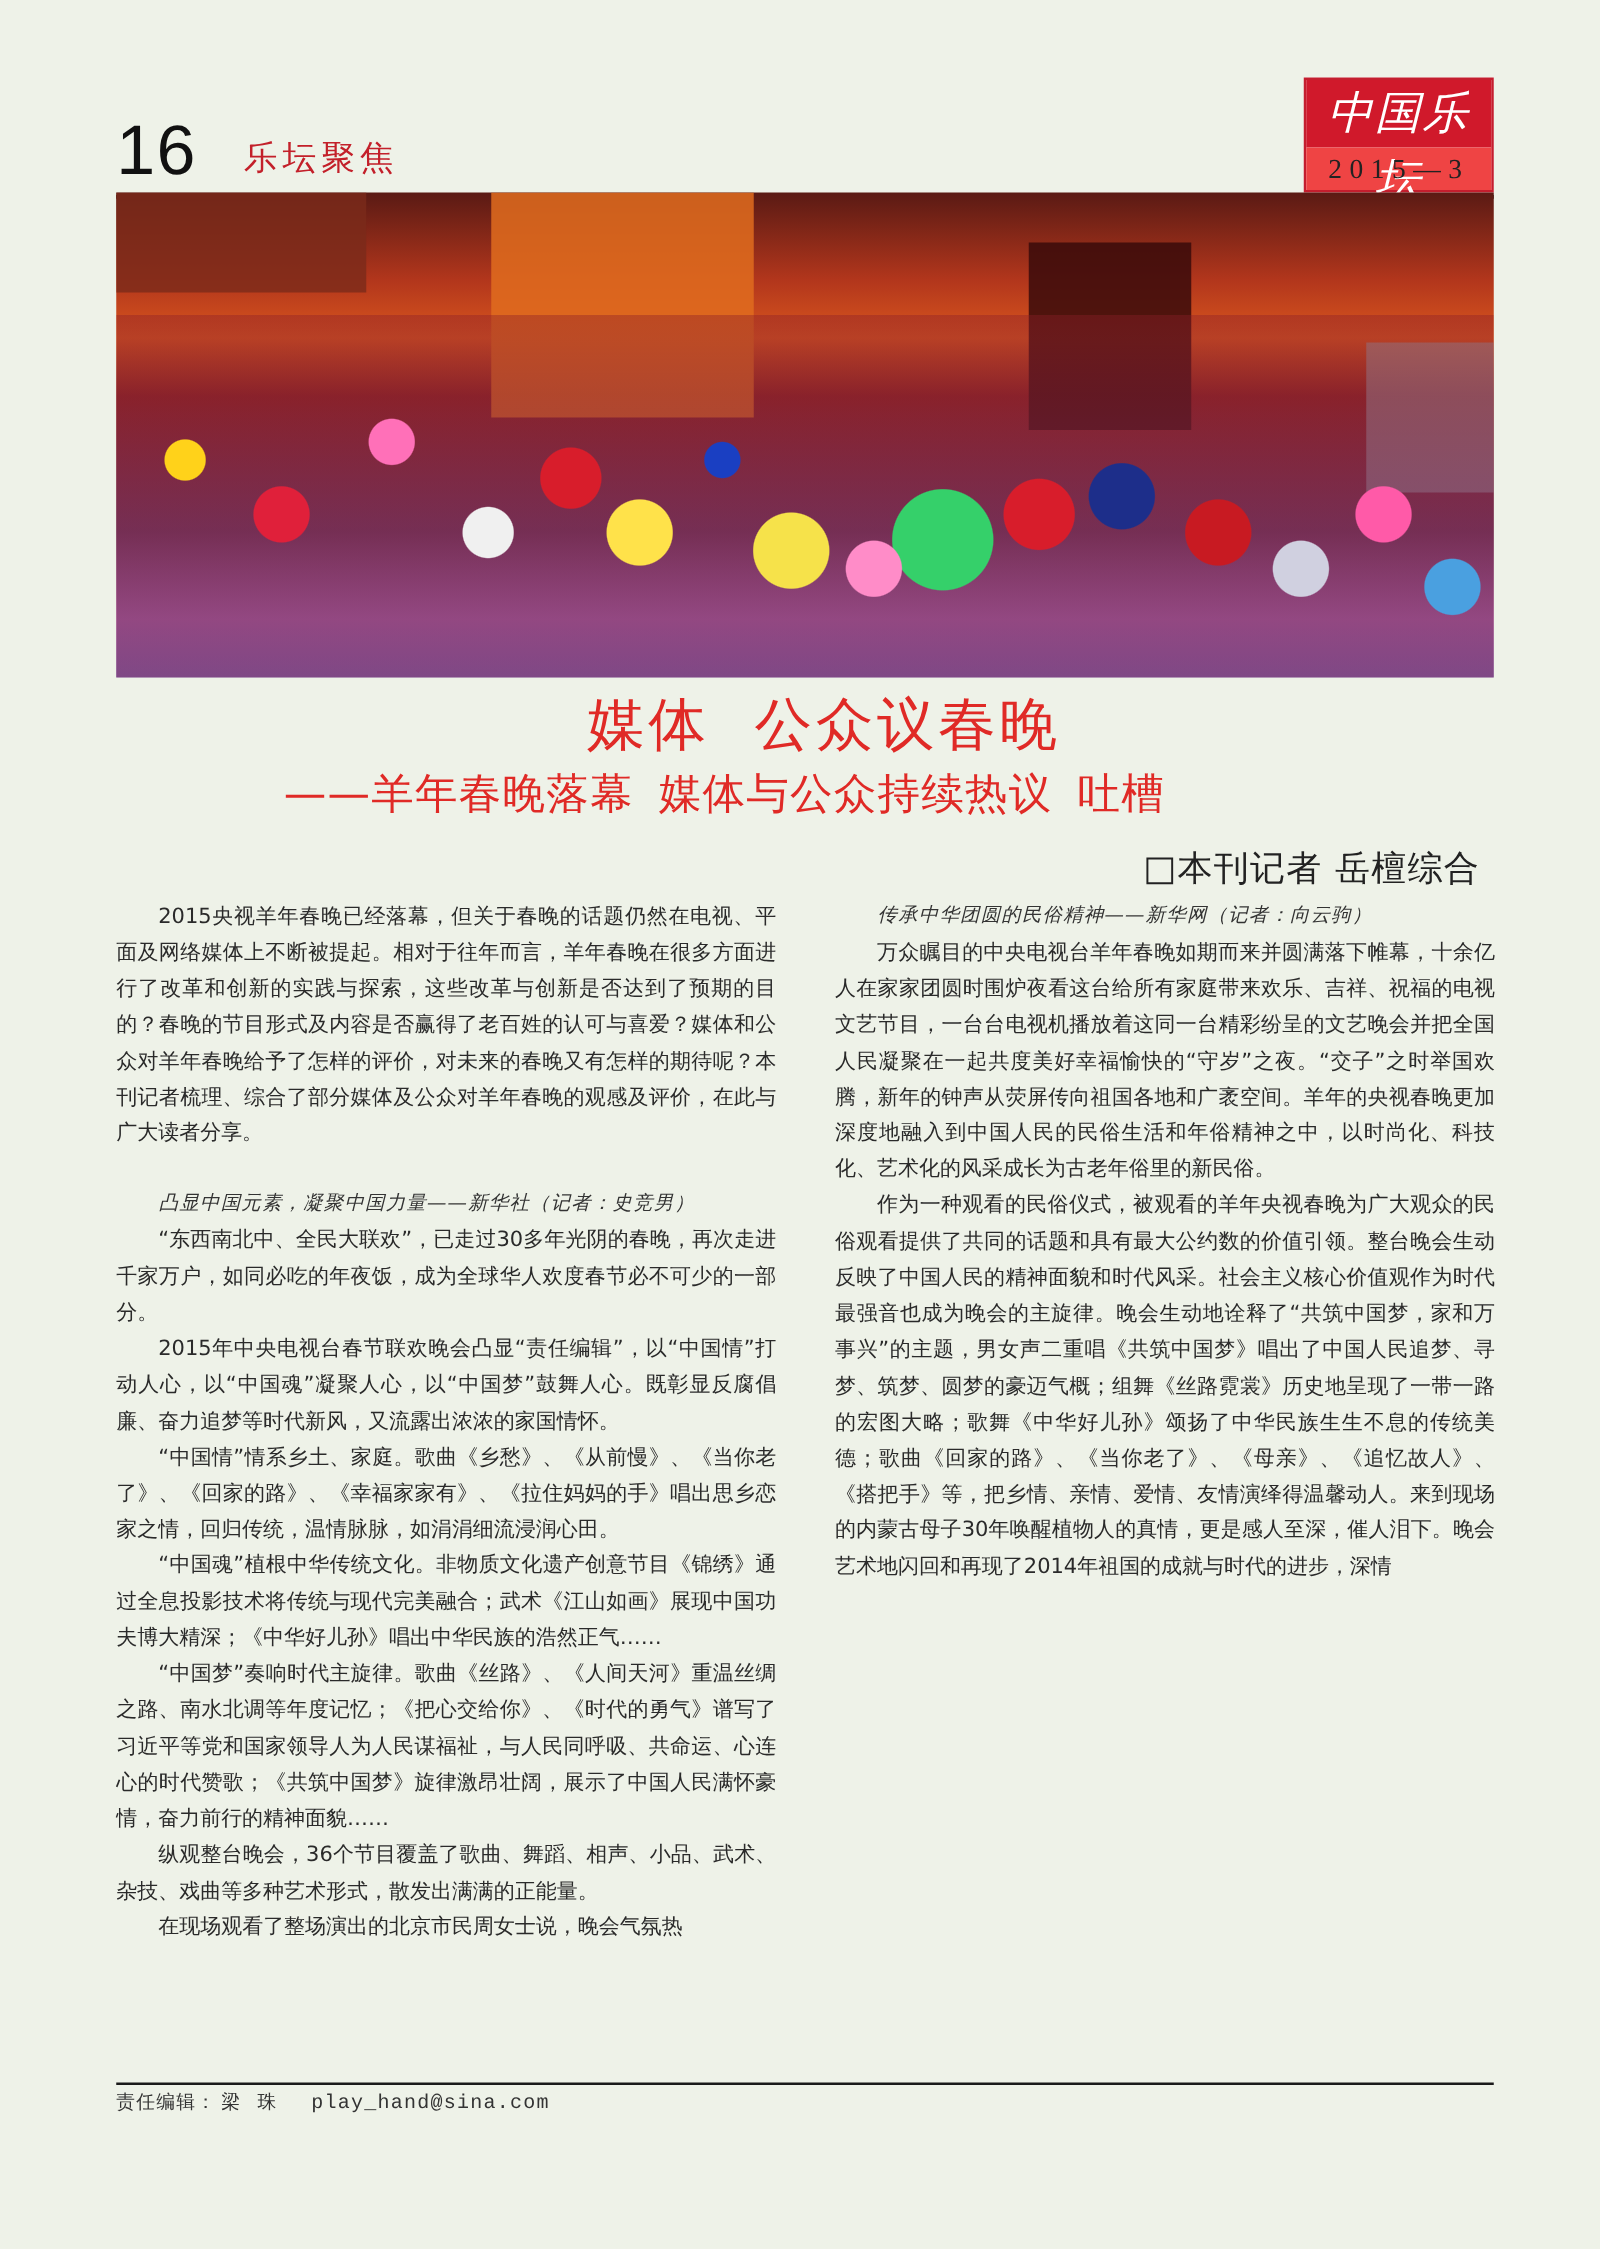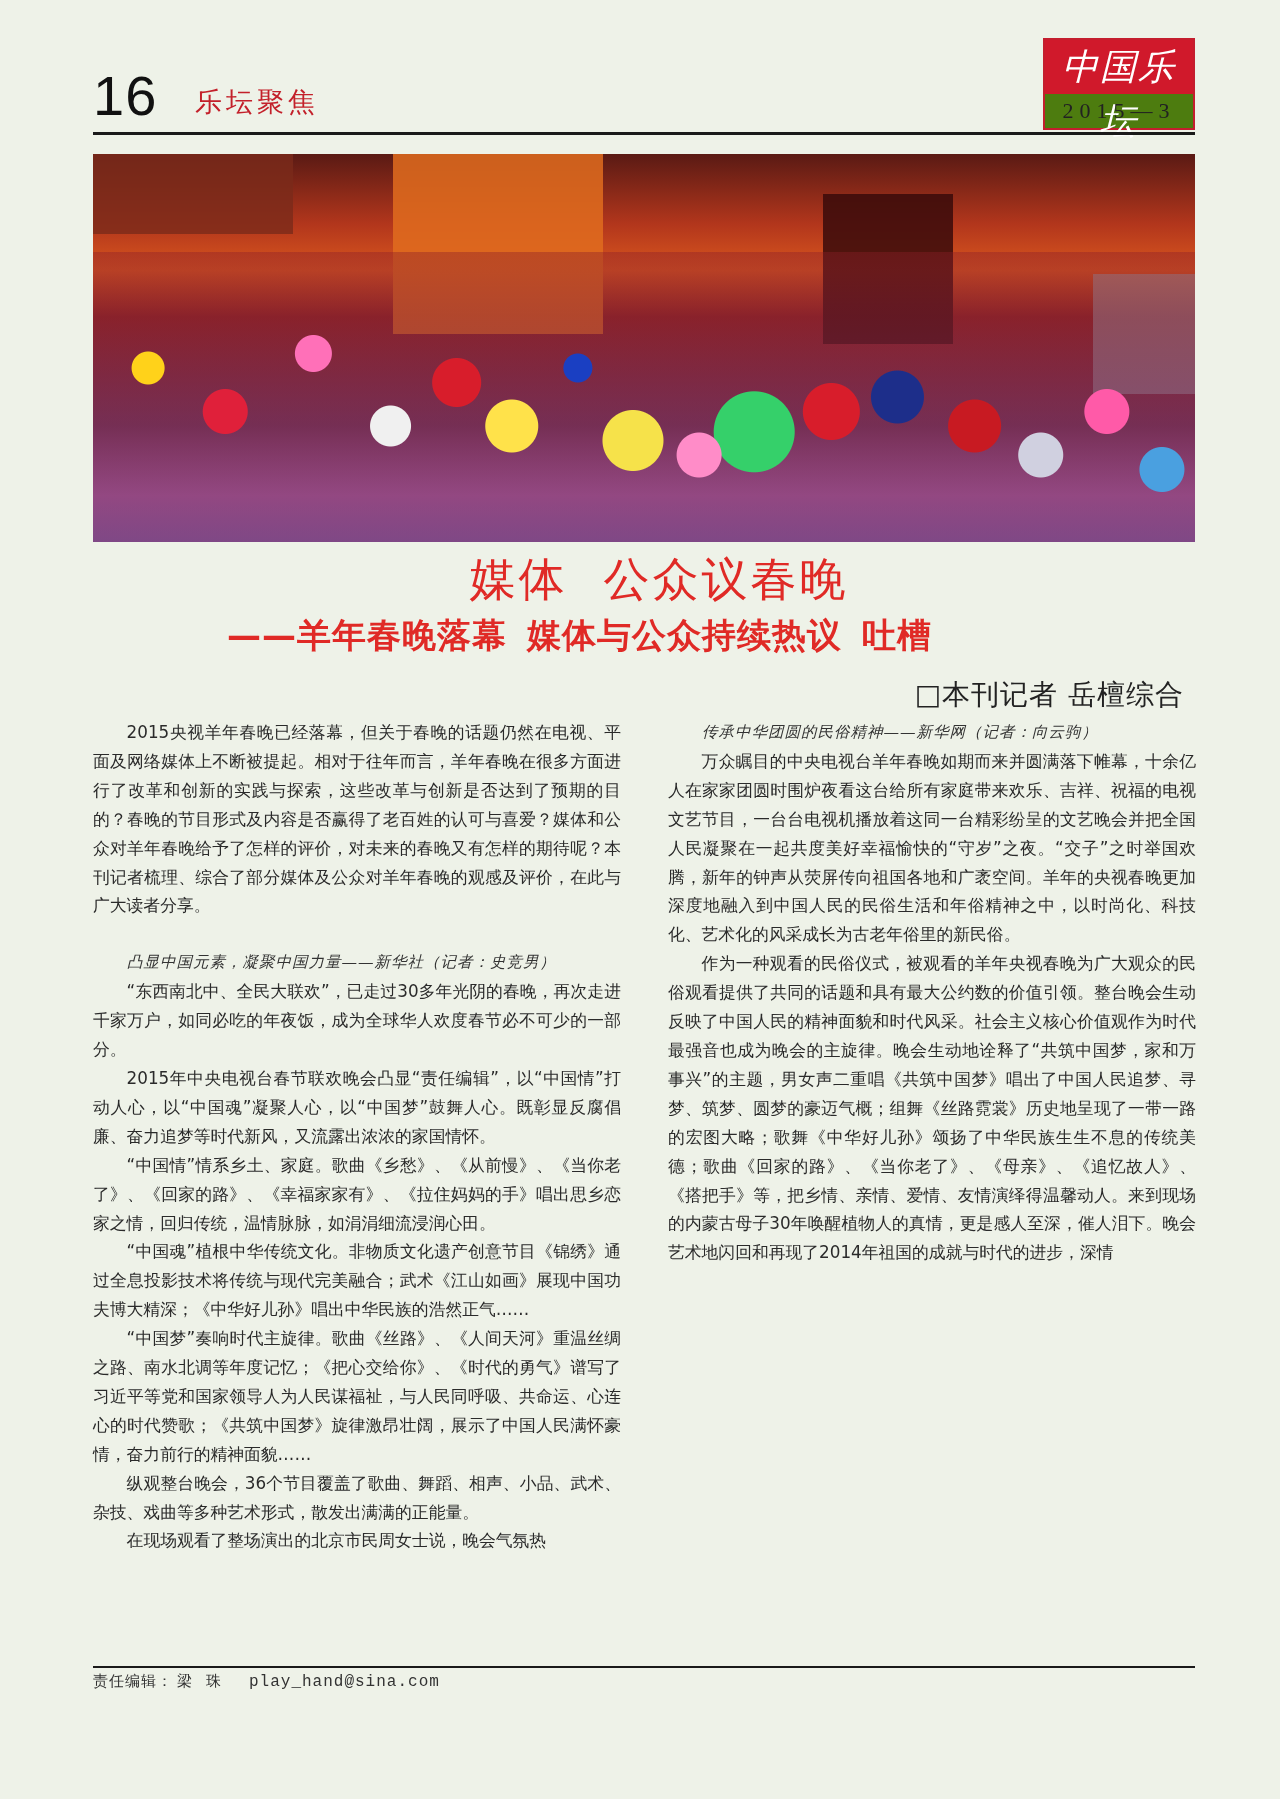--- a/index.html
+++ b/index.html
@@ -4,21 +4,21 @@
   <style>
     html, body { margin: 0; padding: 0; }
     body {
       width: 1280px; height: 1799px;
       background: #eef2e8;
       font-family: "DejaVu Sans", "Liberation Sans", sans-serif;
       color: #2a2a2a;
       position: relative;
       overflow: hidden;
     }
-    .page-header { position: absolute; left: 93px; top: 32px; width: 1102px; height: 106px; }
+    .page-header { position: absolute; left: 93px; top: 56px; width: 1102px; height: 106px; }
     .page-number {
       position: absolute; left: 0; top: 34px;
       font-family: "Liberation Sans", sans-serif;
       font-size: 56px; line-height: 60px; color: #111; letter-spacing: 1px;
     }
     .section-title {
       position: absolute; left: 102px; top: 52px;
       font-family: "DejaVu Serif", serif; font-size: 27px; color: #c3202a; letter-spacing: 4px;
     }
     .header-rule { position: absolute; left: 0; top: 100px; width: 1102px; height: 3px; background: #1a1a1a; }
@@ -26,21 +26,21 @@
       position: absolute; right: 0; top: 6px; width: 152px; height: 92px;
       border: 2px solid #c41e2e; background: #fff; box-sizing: border-box;
     }
     .logo-top {
       height: 54px; background: #d0192b; color: #fff;
       font-family: "DejaVu Serif", serif; font-style: italic; font-size: 36px;
       line-height: 54px; text-align: center; letter-spacing: 2px;
     }
     .logo-issue {
       height: 34px; line-height: 34px; text-align: center;
-      font-family: "Liberation Serif", serif; font-size: 22px; color: #222; letter-spacing: 6px; background: #4d7c0f;
+      font-family: "Liberation Serif", serif; font-size: 22px; color: #222; letter-spacing: 6px; background: #ef4444;
     }
     .photo {
       position: absolute; left: 93px; top: 154px; width: 1102px; height: 388px; overflow: hidden;
       background: linear-gradient(180deg, #5a1a14 0%, #b2361c 18%, #d8561e 30%, #8c1d1a 42%, #6c2a48 70%, #b35c9a 88%, #8a5a9a 100%);
     }
     .photo .bg1 { position: absolute; left: 300px; top: 0; width: 210px; height: 180px; background: #e06c1e; opacity: .85; }
     .photo .bg2 { position: absolute; left: 0; top: 0; width: 200px; height: 80px; background: #7a2a1a; opacity: .8; }
     .photo .bg3 { position: absolute; left: 730px; top: 40px; width: 130px; height: 150px; background: #3a0a0a; opacity: .85; }
     .photo .bg4 { position: absolute; left: 1000px; top: 120px; width: 102px; height: 120px; background: #9aa0aa; opacity: .6; }
     .photo .crowd {
@@ -65,21 +65,21 @@
         linear-gradient(180deg, rgba(140,30,40,.4), rgba(120,60,120,.6));
     }
     .title-block { position: absolute; left: 93px; top: 548px; width: 1102px; }
     .main-title {
       text-align: center; font-family: "DejaVu Sans", sans-serif; font-weight: normal;
       font-size: 46px; line-height: 62px; color: #e02a26; letter-spacing: 3px; margin: 0;
       padding-left: 30px;
     }
     .main-title .gap { display: inline-block; width: 36px; }
     .subtitle {
-      margin: 0; font-family: "DejaVu Sans", sans-serif; font-weight: bold;
+      margin: 0; font-family: "DejaVu Sans", sans-serif; font-weight: normal;
       font-size: 34px; line-height: 50px; color: #e02a26; padding-left: 134px; letter-spacing: 1px;
     }
     .subtitle .gap { display: inline-block; width: 20px; }
     .byline {
       position: absolute; right: 96px; top: 676px;
       font-size: 28px; color: #222; letter-spacing: 1px;
     }
     .col {
       position: absolute; top: 718px; width: 528px;
       font-size: 16.8px; line-height: 28.9px; color: #2a2a2a; text-align: justify;

